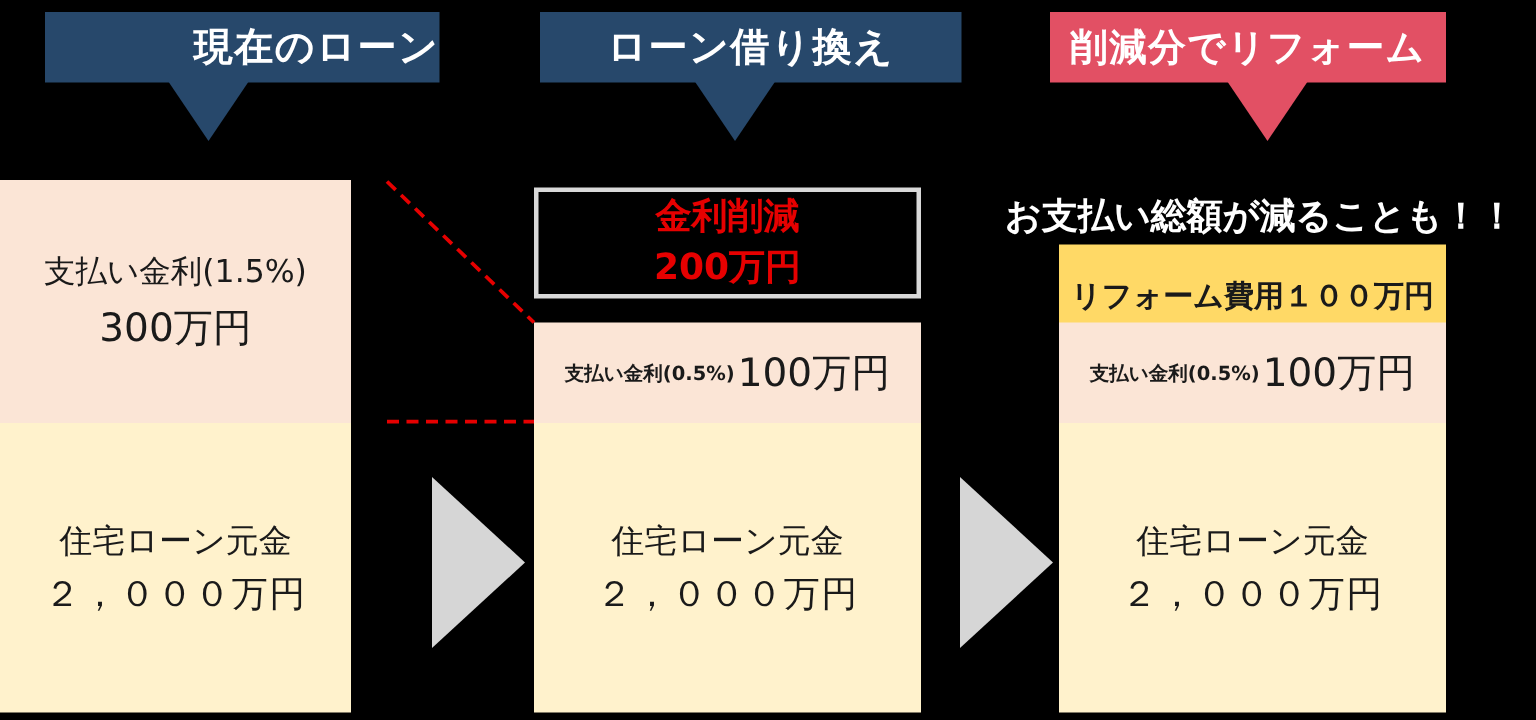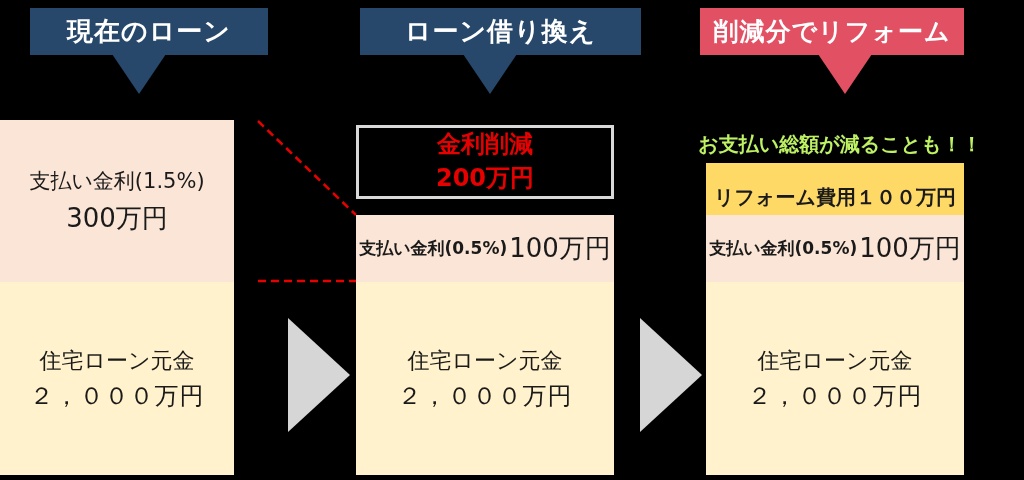--- a/index.html
+++ b/index.html
@@ -23,21 +23,21 @@
     height: 47px;
     display: flex;
     align-items: center;
     justify-content: center;
     color: #fff;
     font-weight: bold;
     font-size: 26px;
     letter-spacing: 1px;
     white-space: nowrap;
   }
-  .hdr-current  { left: 30px;  width: 238px; background: #27486b; }
+  .hdr-current  { left: 30px;  width: 263px; background: #27486b; justify-content: flex-end; }
   .hdr-refi     { left: 360px; width: 281px; background: #27486b; }
   .hdr-reform   { left: 700px; width: 264px; background: #e25064; font-size: 25px; }
 
   .tail {
     position: absolute;
     top: 54px;
     width: 54px;
     height: 40px;
     clip-path: polygon(0 0, 100% 0, 50% 100%);
   }
@@ -77,31 +77,31 @@
     line-height: 1.4;
   }
   .c2-interest  { top: 215px; height: 67px; flex-direction: row; }
   .c2-principal { top: 282px; height: 193px; }
 
   .c3-note {
     position: absolute;
     left: 690px; top: 130px;
     width: 300px; height: 28px;
     display: flex; align-items: center; justify-content: center;
-    color: #bef264;
+    color: #ffffff;
     font-weight: bold;
-    font-size: 20px;
+    font-size: 24px;
     white-space: nowrap;
   }
   .c3-reform    { top: 163px; height: 68px; font-weight: bold; font-size: 20px; white-space: nowrap; }
   .c3-interest  { top: 215px; height: 67px; flex-direction: row; }
   .c3-principal { top: 282px; height: 193px; }
 
   
-  .int-label-sm { font-size: 17px; font-weight: 600; }
+  .int-label-sm { font-size: 13px; font-weight: 600; }
   .int-amount-lg { font-size: 26px; margin-left: 2px; }
   .c1-int-label { font-size: 21px; }
   .c1-int-amount { font-size: 26px; margin-top: 6px; }
   .prin-label { font-size: 22px; }
   .prin-amount { font-size: 24px; margin-top: 4px; letter-spacing: 1px; }
 
   
   .arrow {
     position: absolute;
     top: 318px;

